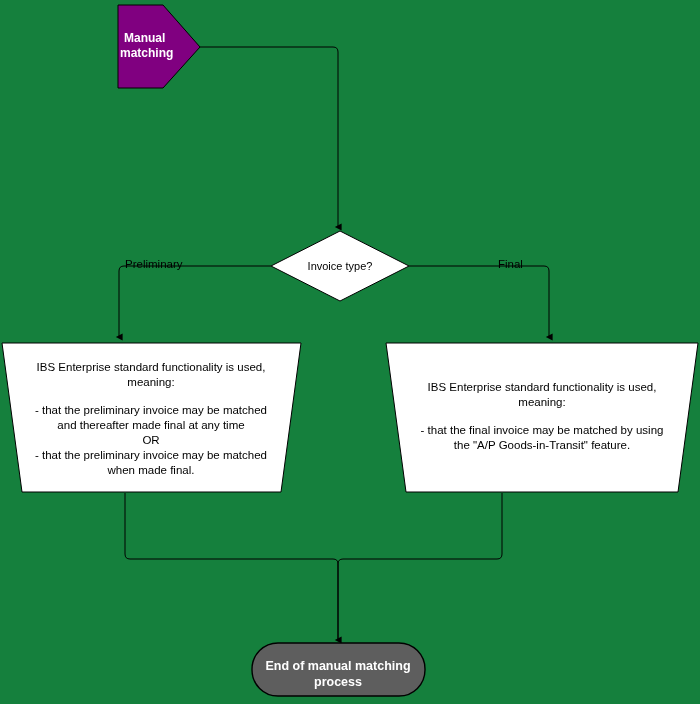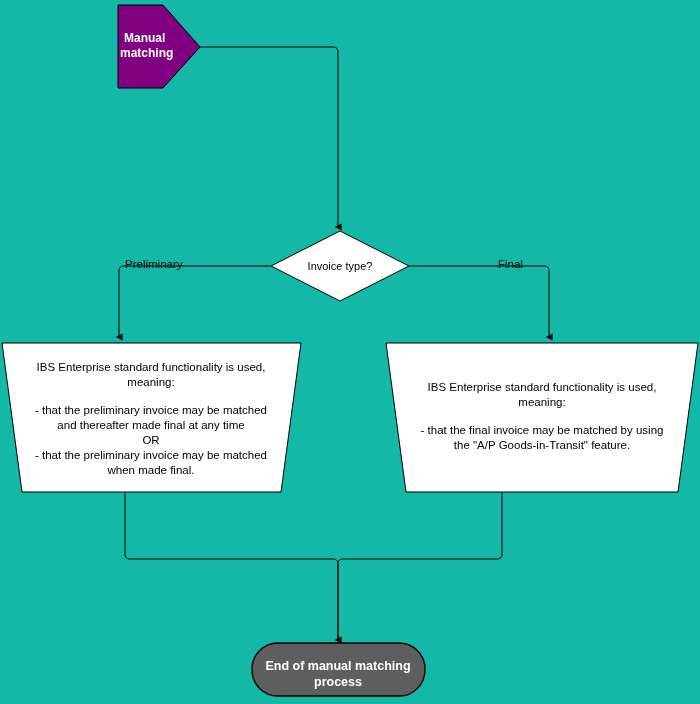--- a/index.html
+++ b/index.html
@@ -10,21 +10,21 @@
   body {
     width: 700px;
     height: 704px;
     font-family: "Liberation Sans", sans-serif;
     overflow: hidden;
   }
   #flowchart-root {
     position: relative;
     width: 700px;
     height: 704px;
-    background: #14b8a6;
+    background: #15803d;
   }
   svg#flow-svg {
     position: absolute;
     top: 0;
     left: 0;
     width: 700px;
     height: 704px;
     display: block;
   }
   .shape-outline {

